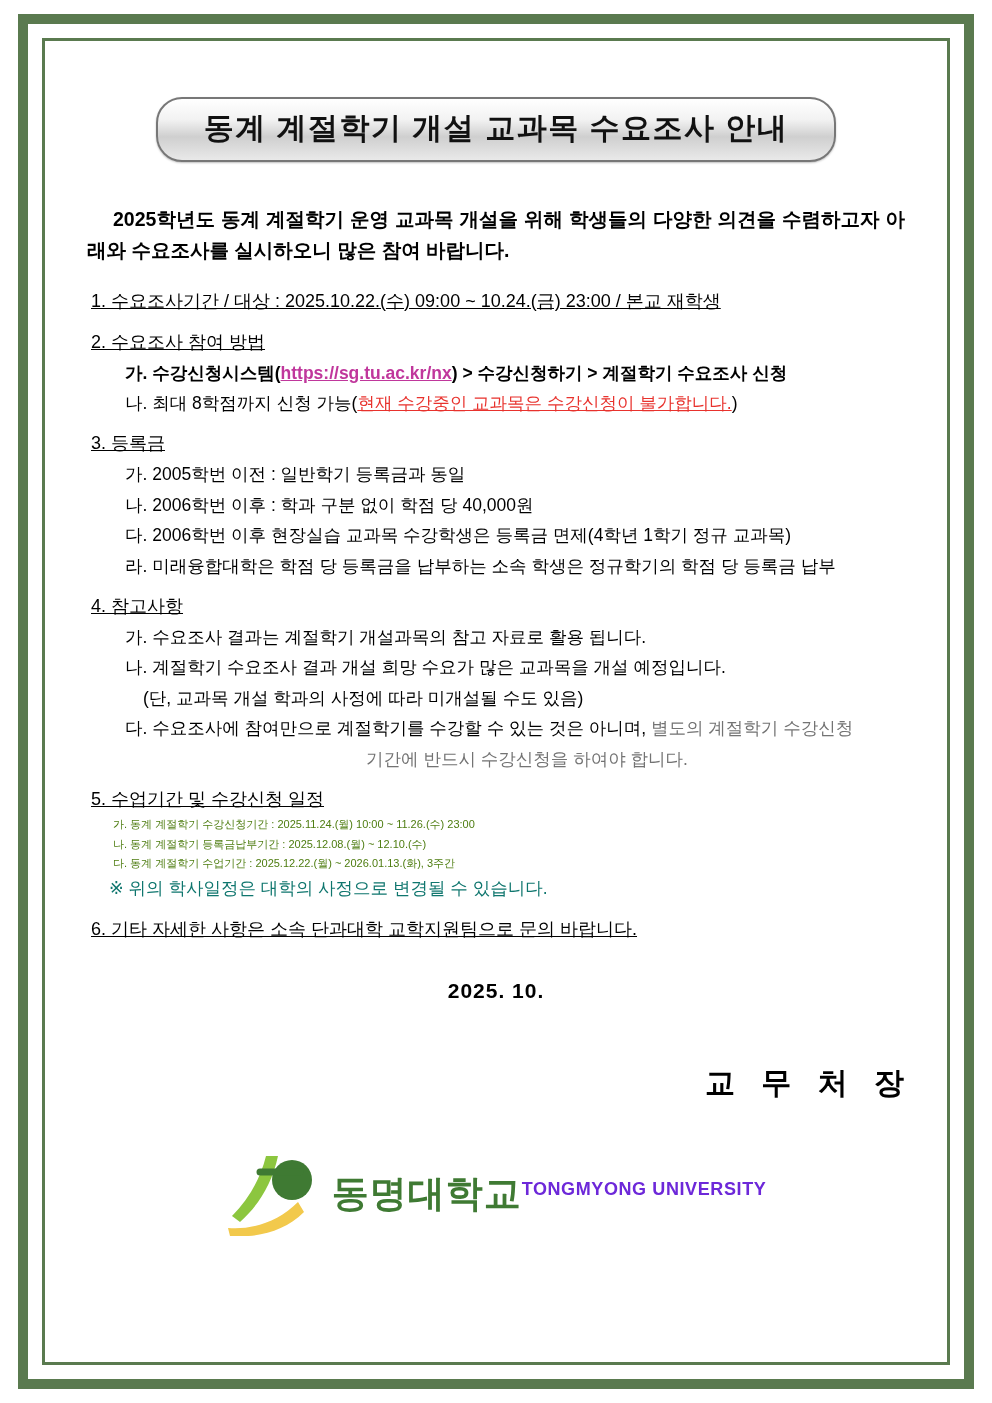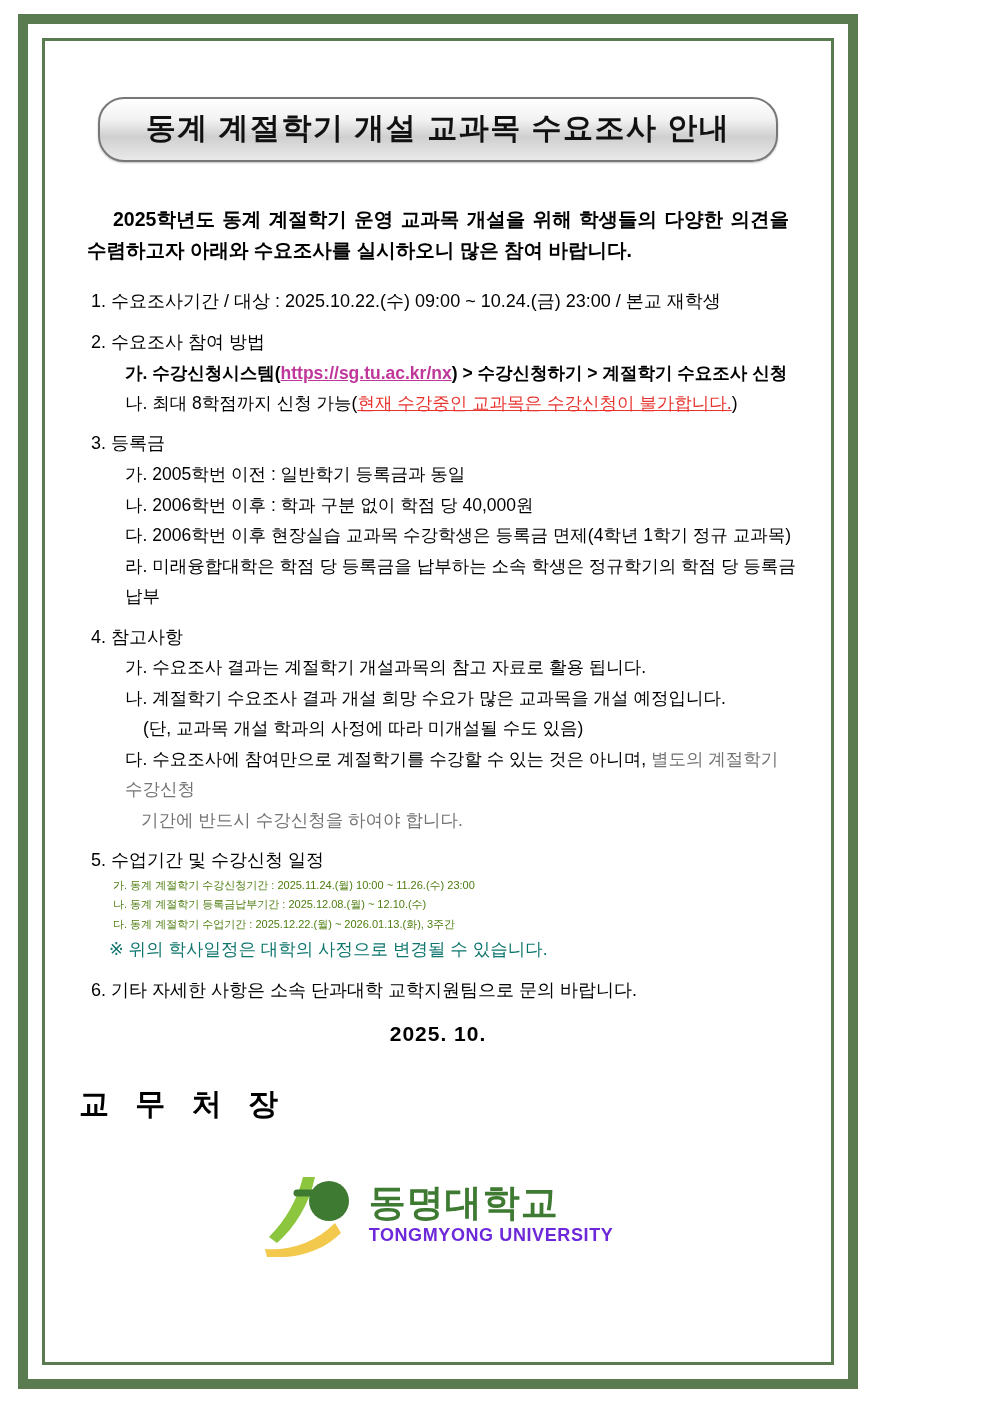--- a/index.html
+++ b/index.html
@@ -13,21 +13,21 @@
     font-family: "Liberation Sans", "DejaVu Sans", sans-serif;
     color: #000000;
     overflow: hidden;
   }
 
   
   .page-frame {
     position: absolute;
     left: 18px;
     top: 14px;
-    width: 840px;
+    width: 956px;
     height: 1375px;
     border: 10px solid #5a7a4f;
     box-sizing: border-box;
     background: #ffffff;
   }
   .page-frame-inner {
     position: absolute;
     left: 14px;
     top: 14px;
     right: 14px;
@@ -79,31 +79,33 @@
   }
   .intro .indent { display: inline-block; width: 26px; }
 
   
   .items { margin-top: 20px; }
   .item { margin-bottom: 2px; }
   .item-line {
     font-size: 18px;
     line-height: 1.72;
     padding-left: 12px;
+    text-decoration: underline;
   }
   .sub-line {
     font-size: 17.5px;
     line-height: 1.74;
     padding-left: 46px;
   }
   .sub-line.cont {
     padding-left: 64px;
   }
   .sub-line.deep {
     padding-left: 62px;
+    text-align: center;
   }
   .bold { font-weight: bold; }
   .red { color: #737373; }
   .red-u { color: #e8322d; text-decoration: underline; }
   .link {
     color: #c0379c;
     font-weight: bold;
   }
   .gap-top { margin-top: 10px; }
 
@@ -118,45 +120,45 @@
     line-height: 1.76;
     padding-left: 30px;
     color: #0f766e;
   }
 
   
   .date-line {
     text-align: center;
     font-size: 21px;
     font-weight: bold;
-    margin-top: 16px;
+    margin-top: 34px;
     letter-spacing: 1px;
   }
   .signer {
-    text-align: left;
+    text-align: right;
     font-size: 30px;
     font-weight: bold;
     letter-spacing: 9px;
-    margin-top: 38px;
+    margin-top: 60px;
   }
 
   
   .logo-wrap {
     display: flex;
     justify-content: center;
     align-items: center;
     margin-top: 46px;
     gap: 10px;
   }
   .logo-mark {
     position: relative;
     width: 96px;
     height: 86px;
   }
-  .logo-text { display: flex; flex-direction: column; line-height: 1; }
+  .logo-text { display: flex; flex-direction: row; line-height: 1; }
   .logo-ko {
     font-size: 37px;
     font-weight: bold;
     color: #3f7a33;
     letter-spacing: 1px;
   }
   .logo-en {
     font-size: 18px;
     font-weight: bold;
     color: #6d28d9;

